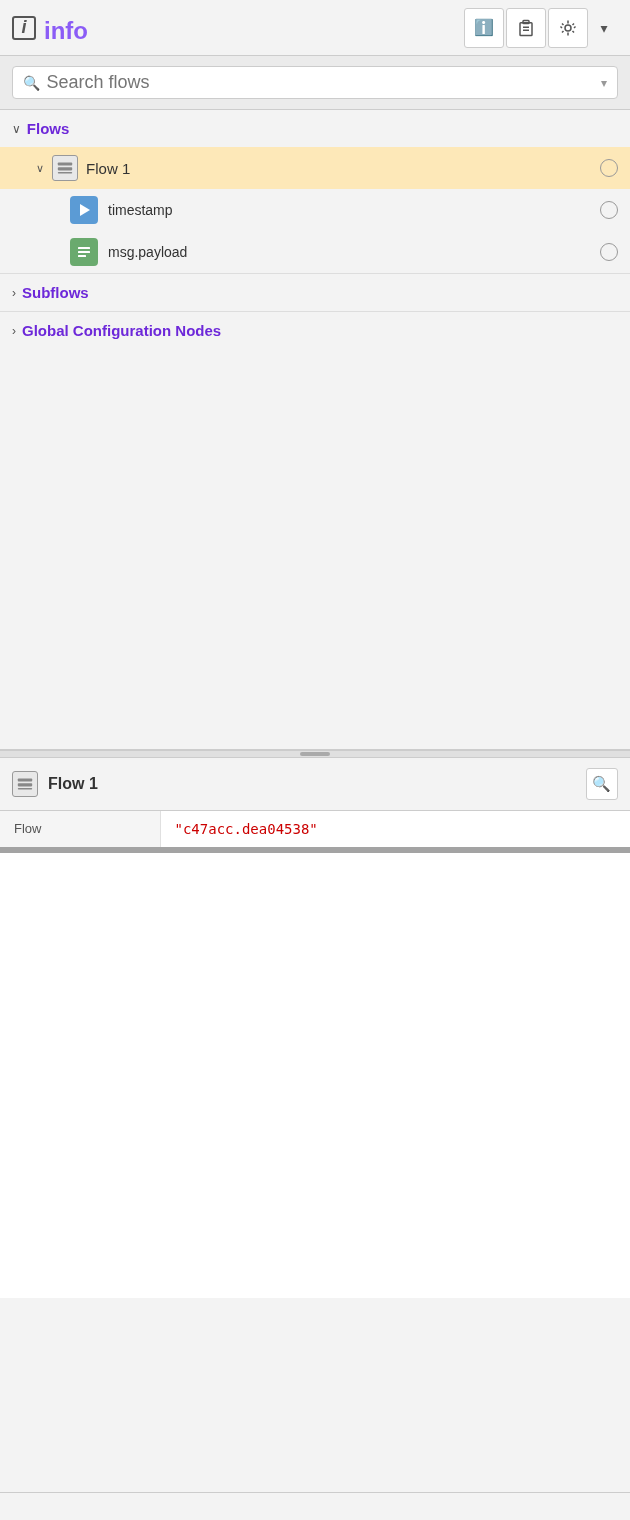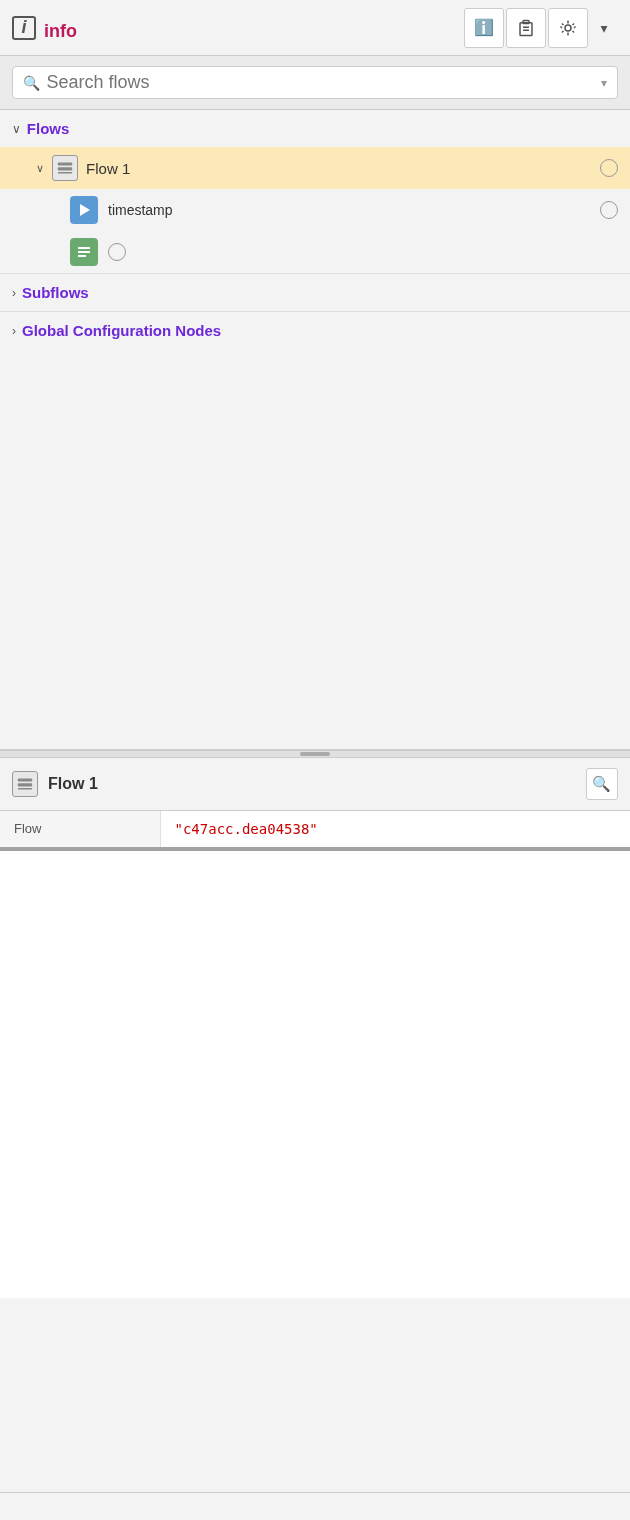--- a/index.html
+++ b/index.html
@@ -35,23 +35,23 @@
       border: 2px solid #555;
       border-radius: 3px;
       width: 24px;
       height: 24px;
       display: flex;
       align-items: center;
       justify-content: center;
       flex-shrink: 0;
     }
     .header-title {
-      font-size: 18px;
+      font-size: 24px;
       font-weight: 600;
-      color: #be185d;
+      color: #8b5cf6;
       margin-top: 7px;
     }
     .header-buttons {
       display: flex;
       gap: 2px;
       align-items: center;
     }
     .header-btn {
       width: 40px;
       height: 40px;
@@ -269,21 +269,21 @@
       color: #555;
     }
 
     
     .info-table {
       width: 100%;
       border-collapse: collapse;
     }
     .info-table td {
       padding: 10px 14px;
-      border-bottom: 4px solid #a3a3a3;
+      border-bottom: 6px solid #a3a3a3;
       vertical-align: top;
     }
     .info-table .label-cell {
       background: #f5f5f5;
       color: #555;
       font-size: 13px;
       font-weight: 500;
       width: 160px;
       border-right: 1px solid #e0e0e0;
     }
@@ -382,20 +382,21 @@
   </div>
 
   <div class="node-row">
     <div class="node-icon-green node-icon">
       <svg viewBox="0 0 16 16" xmlns="http://www.w3.org/2000/svg">
         <rect x="2" y="3" width="12" height="2" rx="0.5" fill="white"></rect>
         <rect x="2" y="7" width="12" height="2" rx="0.5" fill="white"></rect>
         <rect x="2" y="11" width="8" height="2" rx="0.5" fill="white"></rect>
       </svg>
     </div>
+    <span class="node-label">msg.payload</span>
     <div class="circle-btn"></div>
   </div>
 
   <div class="section-header-plain">
     <span class="chevron">›</span>
     <span class="section-label">Subflows</span>
   </div>
 
   <div class="section-header-plain">
     <span class="chevron">›</span>

